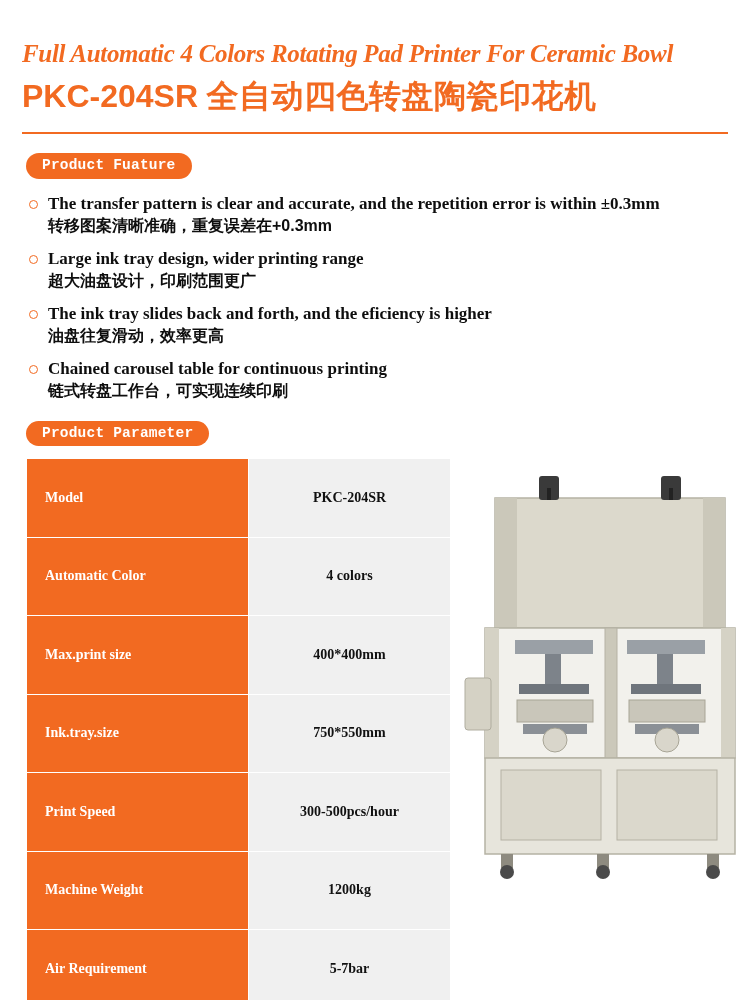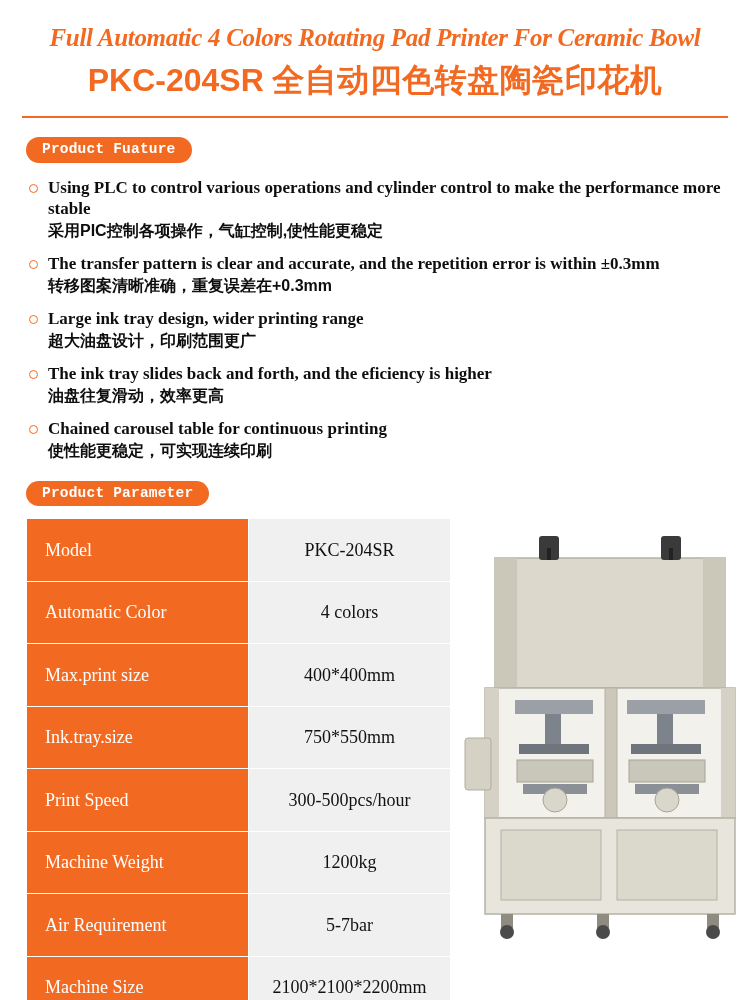--- a/index.html
+++ b/index.html
@@ -18,22 +18,21 @@
   .page {
     width: 750px;
     height: 1000px;
     position: relative;
     box-sizing: border-box;
     padding: 0 22px;
   }
 
   
   .header {
-    text-align: center;
-    padding-top: 24px;
+    padding-top: 40px;
   }
   .title-en {
     font-family: "Liberation Serif", serif;
     font-weight: bold;
     font-style: italic;
     font-size: 25px;
     letter-spacing: -0.3px;
     color: #F26A21;
     white-space: nowrap;
   }
@@ -120,23 +119,23 @@
   table.params {
     border-collapse: collapse;
     width: 386px;
     table-layout: fixed;
     margin-left: 4px;
   }
   table.params td {
     height: 45.5px;
     border: 1.5px solid #ffffff;
     font-family: "Liberation Serif", serif;
-    font-weight: normal;
-    font-size: 18px;
-    padding: 8px 6px;
+    font-weight: bold;
+    font-size: 14px;
+    padding: 16px 6px;
   }
   table.params td.k {
     width: 197px;
     background: #F26A21;
     color: #ffffff;
     text-align: left;
     padding-left: 18px;
   }
   table.params td.v {
     width: 189px;
@@ -168,25 +167,20 @@
     <div class="title-cn"><span class="model">PKC-204SR</span> <span>全自动四色转盘陶瓷印花机</span></div>
     <div class="hr-orange"></div>
   </div>
 
   <div class="pill-wrap">
     <span class="pill">Product Fuature</span>
   </div>
 
   <div class="features">
 
-    <div class="feature">
-      <span class="bullet"></span>
-      <div class="en">Using PLC to control various operations and cylinder control to make the performance more stable</div>
-      <div class="cn">采用PIC控制各项操作，气缸控制,使性能更稳定</div>
-    </div>
 
     <div class="feature">
       <span class="bullet"></span>
       <div class="en">The transfer pattern is clear and accurate, and the repetition error is within ±0.3mm</div>
       <div class="cn">转移图案清晰准确，重复误差在+0.3mm</div>
     </div>
 
     <div class="feature">
       <span class="bullet"></span>
       <div class="en">Large ink tray design, wider printing range</div>
@@ -195,21 +189,21 @@
 
     <div class="feature">
       <span class="bullet"></span>
       <div class="en">The ink tray slides back and forth, and the eficiency is higher</div>
       <div class="cn">油盘往复滑动，效率更高</div>
     </div>
 
     <div class="feature">
       <span class="bullet"></span>
       <div class="en">Chained carousel table for continuous printing</div>
-      <div class="cn">使性能更稳定，可实现连续印刷</div>
+      <div class="cn">链式转盘工作台，可实现连续印刷</div>
     </div>
 
   </div>
 
   <div class="pill-wrap">
     <span class="pill">Product Parameter</span>
   </div>
 
   <div class="param-area">
 

